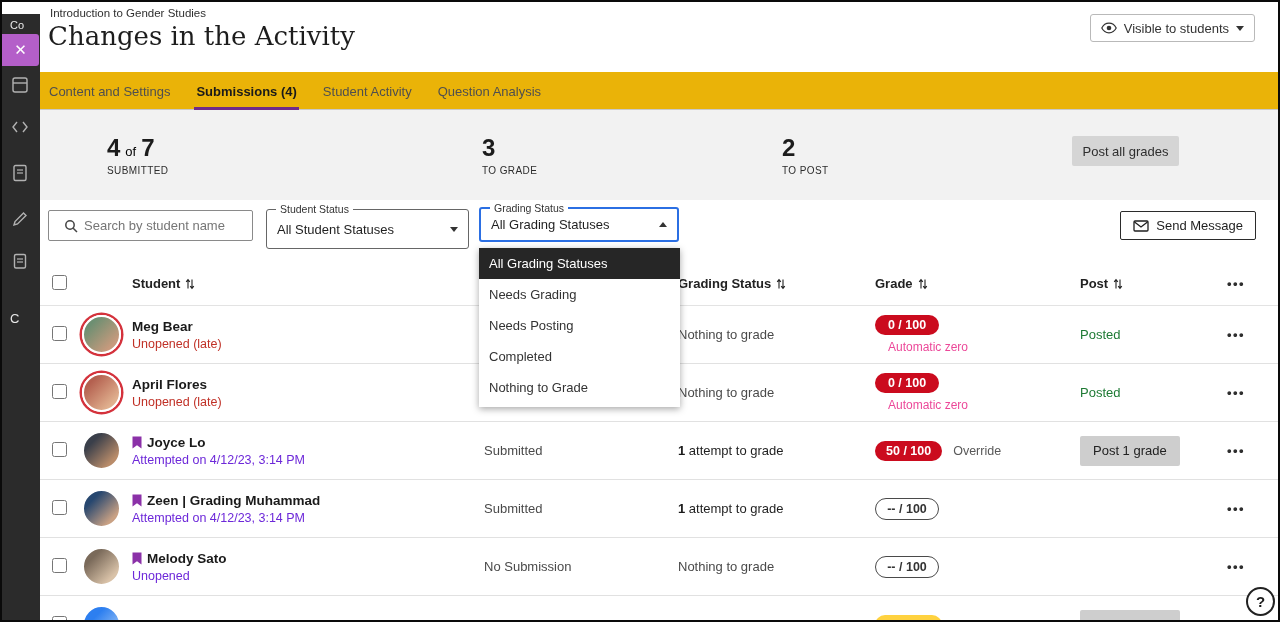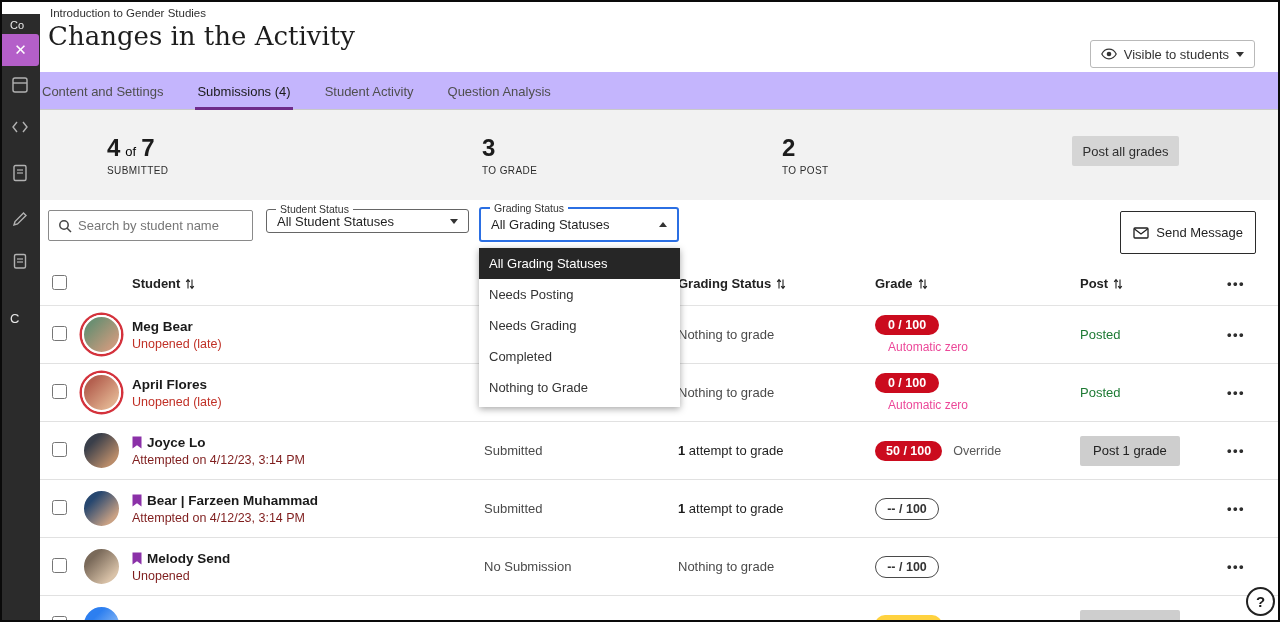--- a/index.html
+++ b/index.html
@@ -12,50 +12,50 @@
   .sb-partial { color:#e8e8e8; font-size:11px; position:absolute; left:8px; white-space:nowrap; overflow:hidden; }
   .sb-partial.top { top:5px; }
   .sb-partial.bottom { top:297px; font-size:13px; }
   .sb-close { position:absolute; left:0; top:20px; width:37px; height:32px; background:#b45fc9; border:none; color:#fff; font-size:15px; cursor:pointer; border-radius:0 3px 3px 0; }
   .sb-ic { position:absolute; left:9px; opacity:.85; }
 
   
   .hdr { position:absolute; left:38px; top:0; right:0; height:70px; background:#fff; }
   .crumb { position:absolute; left:10px; top:5px; font-size:11.5px; color:#2f2f2f; cursor:pointer;text-align:center; }
   .title { position:absolute; left:8px; top:19px; font-family:"DejaVu Serif","Liberation Serif",serif; font-weight:500; font-size:26px; color:#1d1d1d; }
-  .vis-btn { position:absolute; right:23px; top:12px; height:28px; background:#fff; border:1px solid #b9b9b9; border-radius:3px; font-size:13px; color:#333; display:flex; align-items:center; gap:7px; padding:0 10px; cursor:pointer; font-family:inherit;margin-top:26px; }
-
-  
-  .tabs { position:absolute; left:38px; top:70px; right:0; height:38px; border-bottom:1px solid #c9c9c9; display:flex; gap:30px; padding-left:0; background:#c4b5fd; }
+  .vis-btn { position:absolute; right:23px; top:12px; height:28px; background:#fff; border:1px solid #b9b9b9; border-radius:3px; font-size:13px; color:#333; display:flex; align-items:center; gap:7px; padding:0 10px; cursor:pointer; font-family:inherit; }
+
+  
+  .tabs { position:absolute; left:38px; top:70px; right:0; height:38px; border-bottom:1px solid #c9c9c9; display:flex; gap:22px; padding-left:7px; background:#eab308; }
   .tab { font-size:13px; color:#4f4f4f; padding:12px 2px 0 2px; height:38px; cursor:pointer; border-bottom:3px solid transparent; }
-  .tab.active { color:#1a1a1a; border-bottom-color:var(--accent,#6f2b8a); }
+  .tab.active { color:#1a1a1a; border-bottom-color:var(--accent,#6f2b8a);font-weight:bold; }
 
   
   .stats { position:absolute; left:38px; top:108px; right:0; height:90px; background:#f2f2f2; }
   .stat { position:absolute; top:24px; }
   .stat.s1 { left:67px; } .stat.s2 { left:442px; } .stat.s3 { left:742px; }
   .num-line { display:flex; align-items:baseline; gap:5px; }
   .big { font-size:24px; font-weight:bold; color:#1c1c1c; }
   .of { font-size:13px; color:#000000; }
   .slabel { font-size:10px; color:#2c2c2c; letter-spacing:.4px; margin-top:3px; }
   .post-all { position:absolute; left:1032px; top:26px; width:107px; height:30px; background:#d5d5d5; border:none; border-radius:2px; font-size:13px; color:#2e2e2e; cursor:pointer; font-family:inherit; }
 
   
   .filters { position:absolute; left:38px; top:198px; right:0; height:58px; background:#fff; }
-  .search { position:absolute; left:8px; top:10px; width:205px; height:31px; border:1px solid #8a8a8a; border-radius:2px; display:flex; align-items:center; gap:6px; padding:0 9px; background:#fff; }
+  .search { position:absolute; left:8px; top:10px; width:205px; height:31px; border:1px solid #8a8a8a; border-radius:2px; display:flex; align-items:center; gap:6px; padding:0 15px; background:#fff; }
   .search input { border:none; outline:none; flex:1; font-size:13px; color:#333; font-family:inherit; min-width:0; }
   .search input::placeholder { color:#767676; }
   .sel { position:absolute; background:#fff; border:1px solid #666; border-radius:3px; display:flex; align-items:center; padding:0 10px; cursor:pointer; }
-  .sel.student { left:226px; top:9px; width:203px; height:24px; }
+  .sel.student { left:226px; top:9px; width:203px; height:40px; }
   .sel.grading { left:439px; top:7px; width:200px; height:35px; border:2px solid var(--focus,#2b6fe3); }
   .sel-label { position:absolute; top:-7px; left:9px; background:#fff; padding:0 4px; font-size:10.5px; color:#333; }
   .sel-value { font-size:13px; color:#1f1f1f; flex:1; white-space:nowrap; overflow:hidden; }
   .caret-down { width:0; height:0; border-left:4px solid transparent; border-right:4px solid transparent; border-top:5px solid #333; }
   .caret-up { width:0; height:0; border-left:4px solid transparent; border-right:4px solid transparent; border-bottom:5px solid #333; }
-  .send-msg { position:absolute; right:22px; top:11px; height:43px; background:#fff; border:1px solid #2b2b2b; border-radius:2px; font-size:13px; color:#1f1f1f; display:flex; align-items:center; gap:7px; padding:0 12px; cursor:pointer; font-family:inherit; }
+  .send-msg { position:absolute; right:22px; top:11px; height:29px; background:#fff; border:1px solid #2b2b2b; border-radius:2px; font-size:13px; color:#1f1f1f; display:flex; align-items:center; gap:7px; padding:0 12px; cursor:pointer; font-family:inherit; }
 
   
   .menu-panel { position:absolute; left:477px; top:246px; width:201px; background:#fff; box-shadow:0 2px 7px rgba(0,0,0,.35); z-index:30; padding-bottom:4px; }
   .opt { height:31px; line-height:31px; padding-left:10px; font-size:13px; color:#333; cursor:pointer; white-space:nowrap; }
   .opt.selected { background:var(--dark,#262626); color:#fff; }
 
   
   .table { position:absolute; left:38px; top:260px; right:0; bottom:0; background:#fff; }
   .trow, .thead { display:grid; grid-template-columns:30px 50px 352px 194px 197px 205px 147px 55px; padding-left:12px; align-items:center; }
   .thead { height:44px; border-bottom:1px solid #e3e3e3;padding-left:12px; }
@@ -65,21 +65,21 @@
   input[type=checkbox] { width:15px; height:15px; cursor:pointer; }
   .avatar { width:39px; height:39px; border-radius:50%; border:2px solid #fff; }
   .avatar.ring-red { box-shadow:0 0 0 2.5px #d4323c; }
   .av1 { background:linear-gradient(135deg,#6d8f72 20%,#c79a7d 80%); }
   .av2 { background:linear-gradient(135deg,#b4604f 20%,#e0b08e 80%); }
   .av3 { background:linear-gradient(135deg,#3a3f4a 25%,#b98c6a 80%); }
   .av4 { background:linear-gradient(135deg,#27476f 25%,#c9a184 80%); }
   .av5 { background:linear-gradient(135deg,#7a6a5a 25%,#d9c2a8 80%); }
   .av6 { background:linear-gradient(135deg,#2d7ff0 30%,#9cc4f5 85%); }
   .nm { display:flex; align-items:center; gap:5px; font-size:13.5px; font-weight:600; color:#1a1a1a; }
-  .sub { font-size:12.5px; margin-top:3px; color:#7f1d1d; }
+  .sub { font-size:12.5px; margin-top:3px; color:#6d28d9; }
   .sub.red { color:var(--red-text,#c03026); }
   .gcount { font-weight:bold; color:#1a1a1a; }
   .gdark { color:#1f1f1f; }
   .gwrap { display:flex; align-items:center; }
   .pill { display:inline-block; min-width:64px; text-align:center; padding:3px 11px; border-radius:13px; font-size:12.5px; font-weight:bold; cursor:pointer; }
   .pill.red { background:var(--red,#cb0b1e); color:#fff; }
   .pill.outline { background:#fff; border:1px solid #4a4a4a; color:#333; font-weight:600; }
   .pill.yellow { background:var(--yellow,#ffd23f); color:#222; }
   .gnote { font-size:12px; color:#ec4899; margin:5px 0 0 13px; }
   .gside { font-size:12.5px; color:#595959; margin-left:11px; }
@@ -302,21 +302,21 @@
     <div class="trow">
       <div class="cell"><input type="checkbox" style=""></div>
       <div class="cell">
           <div class="avatar av4"></div>
         </div>
       <div class="cell">
         <div class="nm">
           <svg class="flag" width="10" height="13" viewBox="0 0 10 13">
               <path d="M0.5 0.5 H9.5 V12.5 L5 9.2 L0.5 12.5 Z" fill="#8b31a8"></path>
             </svg>
-          <span>Bear | Farzeen Muhammad</span>
+          <span>Zeen | Grading Muhammad</span>
         </div>
         <div class="sub">Attempted on 4/12/23, 3:14 PM</div>
       </div>
       <div class="cell">Submitted</div>
       <div class="cell gdark">
         <span class="gcount">1</span>
         <span>attempt to grade</span>
       </div>
       <div class="cell">
         <div class="gwrap">
@@ -330,21 +330,21 @@
     <div class="trow">
       <div class="cell"><input type="checkbox" style=""></div>
       <div class="cell">
           <div class="avatar av5"></div>
         </div>
       <div class="cell">
         <div class="nm">
           <svg class="flag" width="10" height="13" viewBox="0 0 10 13">
               <path d="M0.5 0.5 H9.5 V12.5 L5 9.2 L0.5 12.5 Z" fill="#8b31a8"></path>
             </svg>
-          <span>Melody Send</span>
+          <span>Melody Sato</span>
         </div>
         <div class="sub">Unopened</div>
       </div>
       <div class="cell">No Submission</div>
       <div class="cell">Nothing to grade</div>
       <div class="cell">
         <div class="gwrap">
             <span class="pill outline">-- / 100</span>
           </div>
       </div>
@@ -367,20 +367,20 @@
             <span class="pill yellow">70 / 100</span>
           </div>
       </div>
       <div class="cell"><button class="post-btn">Post 1 grade</button></div>
       <div class="cell"><span class="dots">•••</span></div>
     </div>
   </section>
 
   <div class="menu-panel">
     <div class="opt selected">All Grading Statuses</div>
+    <div class="opt">Needs Grading</div>
     <div class="opt">Needs Posting</div>
-    <div class="opt">Needs Grading</div>
     <div class="opt">Completed</div>
     <div class="opt">Nothing to Grade</div>
   </div>
 
   <div class="help">?</div>
 </div>
 
 </body></html>

